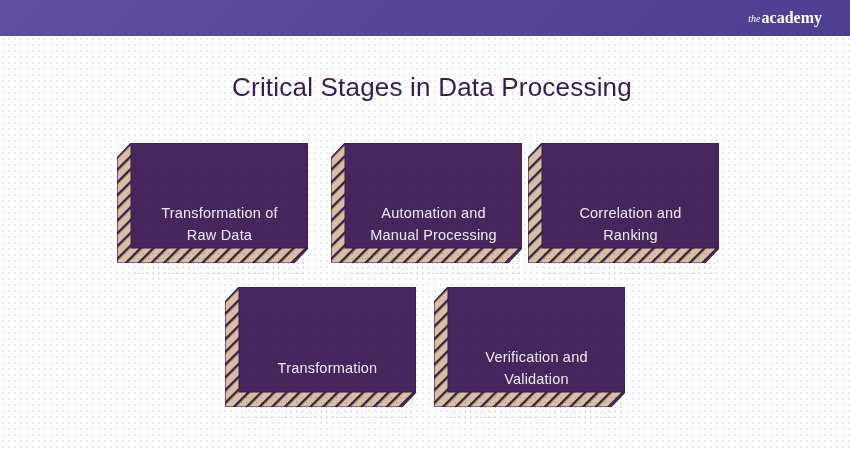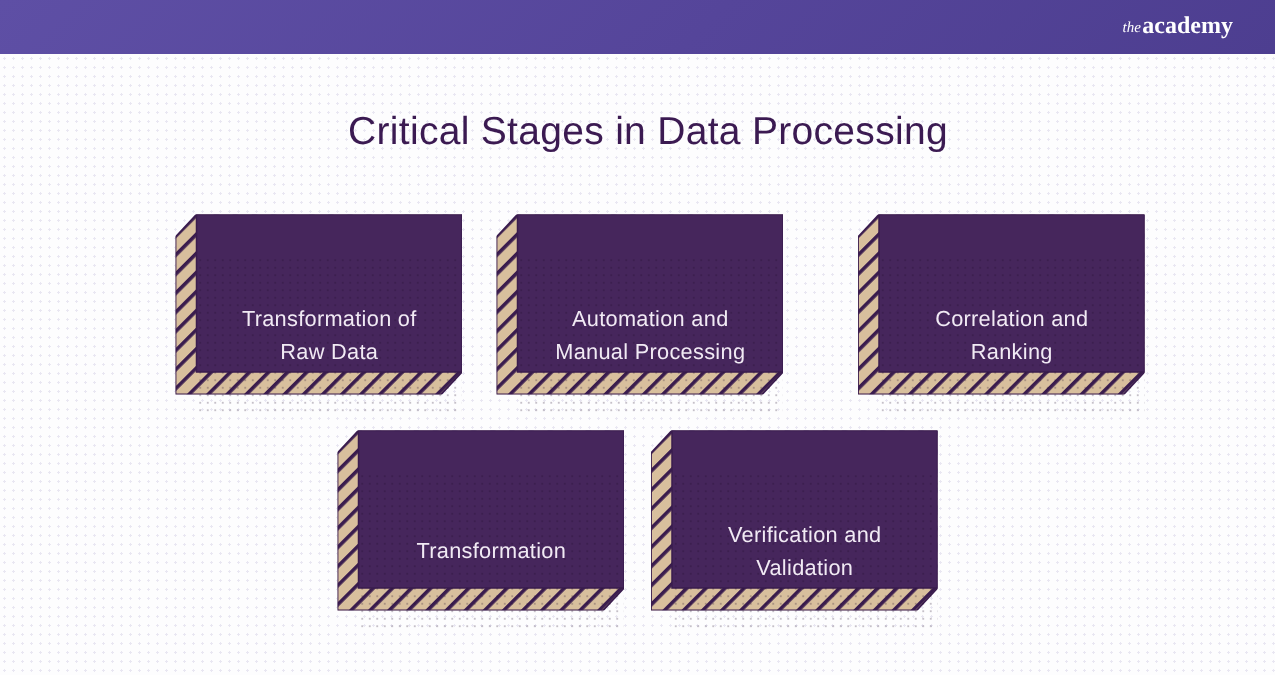--- a/index.html
+++ b/index.html
@@ -79,21 +79,21 @@
     letter-spacing: 0.2px;
     
     background-image: radial-gradient(circle, rgba(30,10,40,0.25) 0.6px, transparent 0.8px);
     background-size: 5px 5px;
     margin-top: 28px;
   }
 
   
   .pos-0 { left: 117px; top: 143px; }
   .pos-1 { left: 331px; top: 143px; border-radius: 31px; }
-  .pos-2 { left: 572px; top: 143px; text-decoration: underline; }
+  .pos-2 { left: 528px; top: 143px; text-decoration: underline; }
   .pos-3 { left: 225px; top: 287px; }
   .pos-4 { left: 434px; top: 287px; }
 </style>
 </head>
 <body>
 
 <div class="slide">
 
   <svg width="0" height="0" style="position:absolute" aria-hidden="true">
     <defs>

